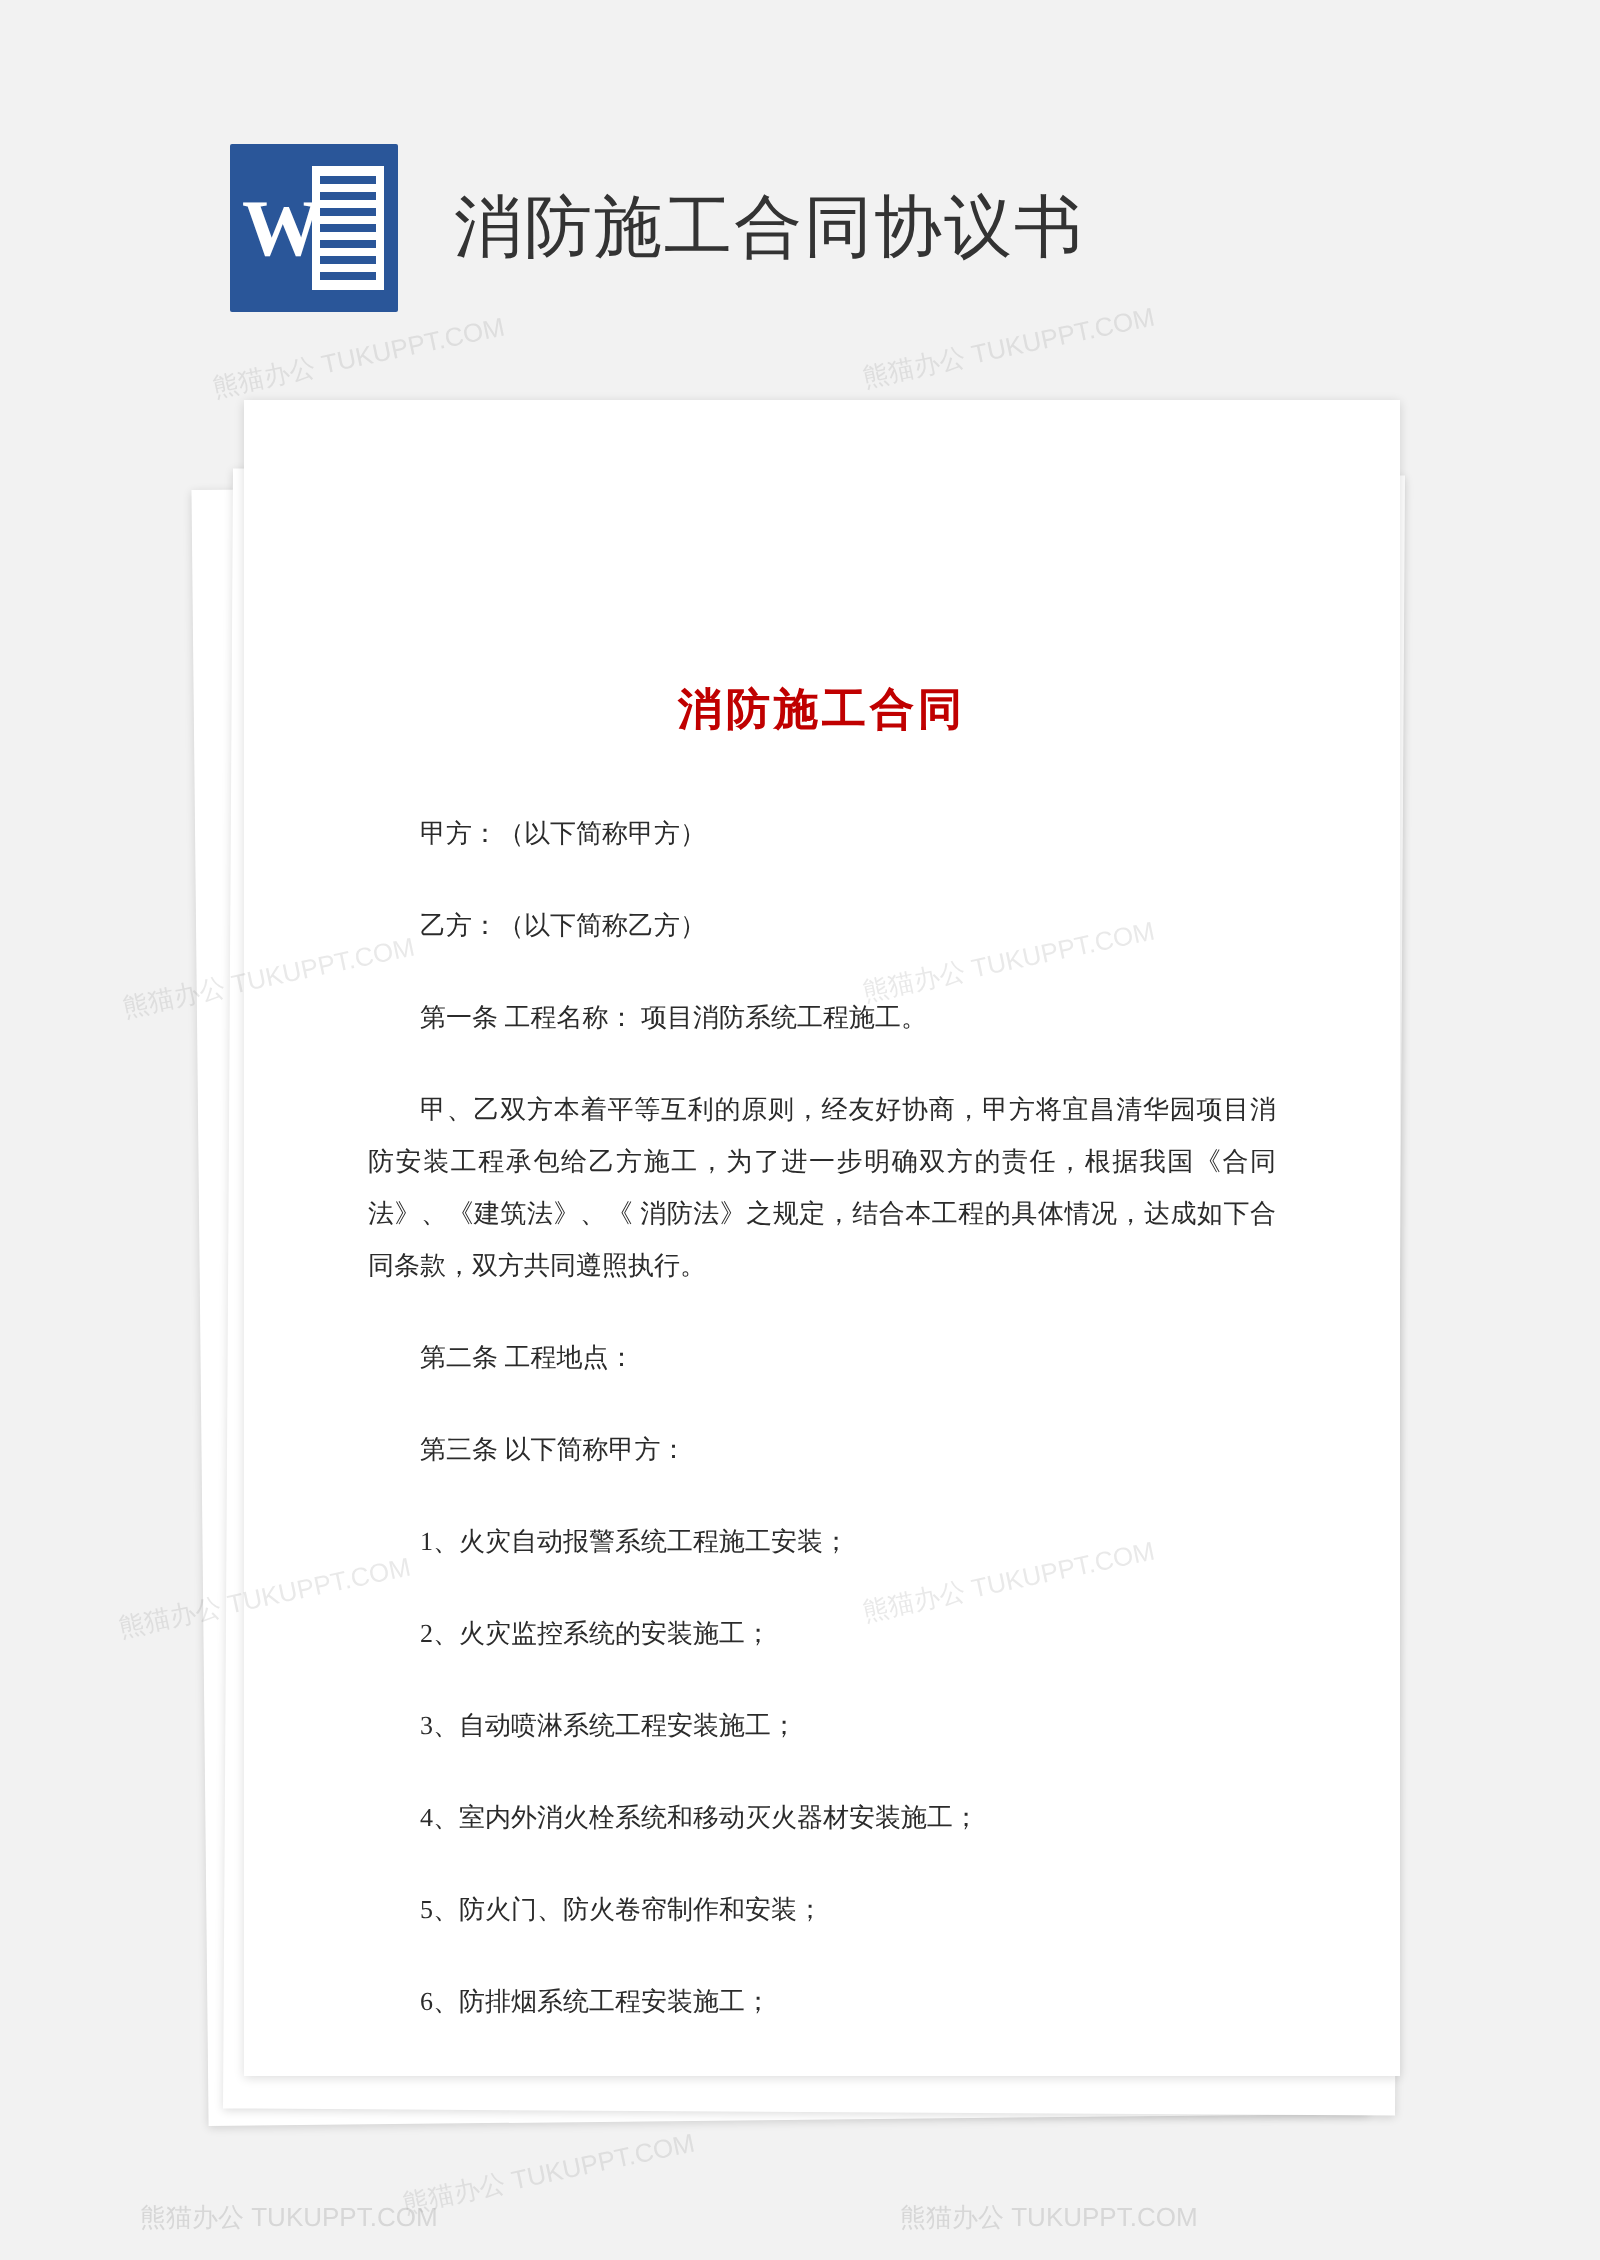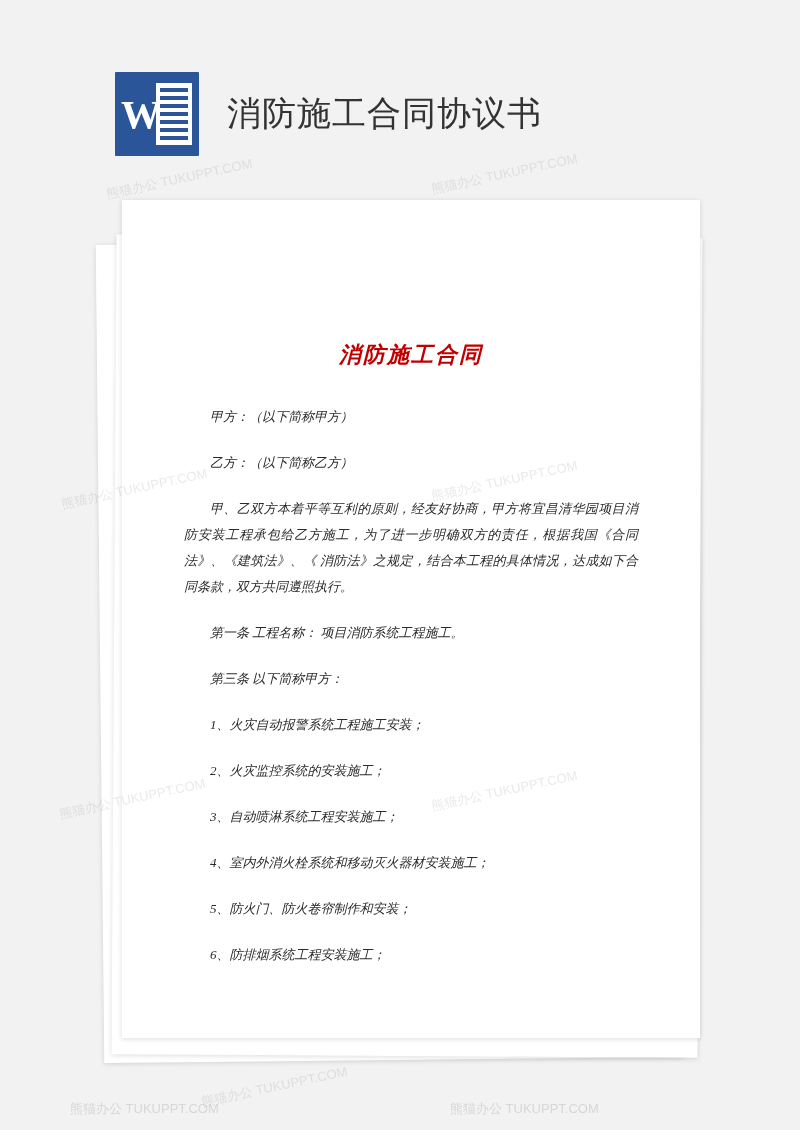--- a/index.html
+++ b/index.html
@@ -105,21 +105,20 @@
 
   .doc-body {
     position: absolute;
     left: 0;
     top: 0;
     width: 100%;
     height: 100%;
     box-sizing: border-box;
     padding: 140px 62px 40px 62px;
     font-family: "Liberation Serif", serif;
-    font-style: italic;
   }
   .doc-title {
     text-align: center;
     color: #c00000;
     font-size: 22px;
     font-weight: bold;
     letter-spacing: 2px;
     margin-bottom: 34px;
     font-family: "Liberation Sans", sans-serif;
   }
@@ -179,22 +178,23 @@
 
   <div class="sheet sheet-back2"></div>
   <div class="sheet sheet-back1"></div>
 
   <div class="sheet sheet-front">
     <div class="doc-body">
       <div class="doc-title">消防施工合同</div>
 
       <p class="para indent1">甲方：（以下简称甲方）</p>
       <p class="para indent1">乙方：（以下简称乙方）</p>
+      <p class="para indent1">第一条  工程名称：  项目消防系统工程施工。</p>
       <p class="para indent1">甲、乙双方本着平等互利的原则，经友好协商，甲方将宜昌清华园项目消防安装工程承包给乙方施工，为了进一步明确双方的责任，根据我国《合同法》、《建筑法》、《 消防法》之规定，结合本工程的具体情况，达成如下合同条款，双方共同遵照执行。</p>
-      <p class="para indent1">第一条  工程名称：  项目消防系统工程施工。</p>
+      <p class="para indent1">第二条  工程地点：</p>
       <p class="para indent1">第三条  以下简称甲方：</p>
       <p class="para indent1">1、火灾自动报警系统工程施工安装；</p>
       <p class="para indent1">2、火灾监控系统的安装施工；</p>
       <p class="para indent1">3、自动喷淋系统工程安装施工；</p>
       <p class="para indent1">4、室内外消火栓系统和移动灭火器材安装施工；</p>
       <p class="para indent1">5、防火门、防火卷帘制作和安装；</p>
       <p class="para indent1">6、防排烟系统工程安装施工；</p>
     </div>
   </div>
 </div>

